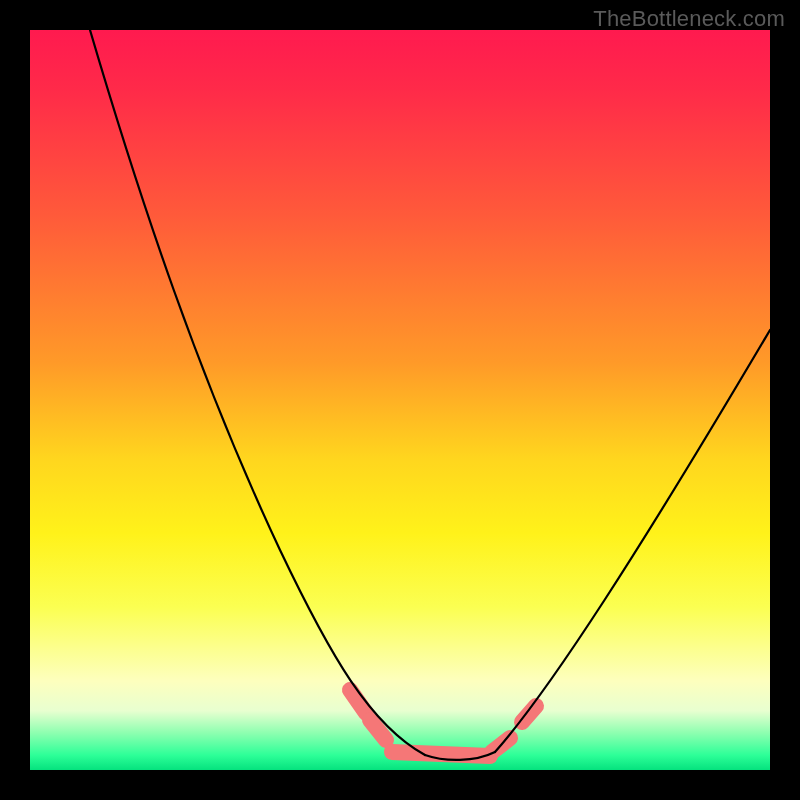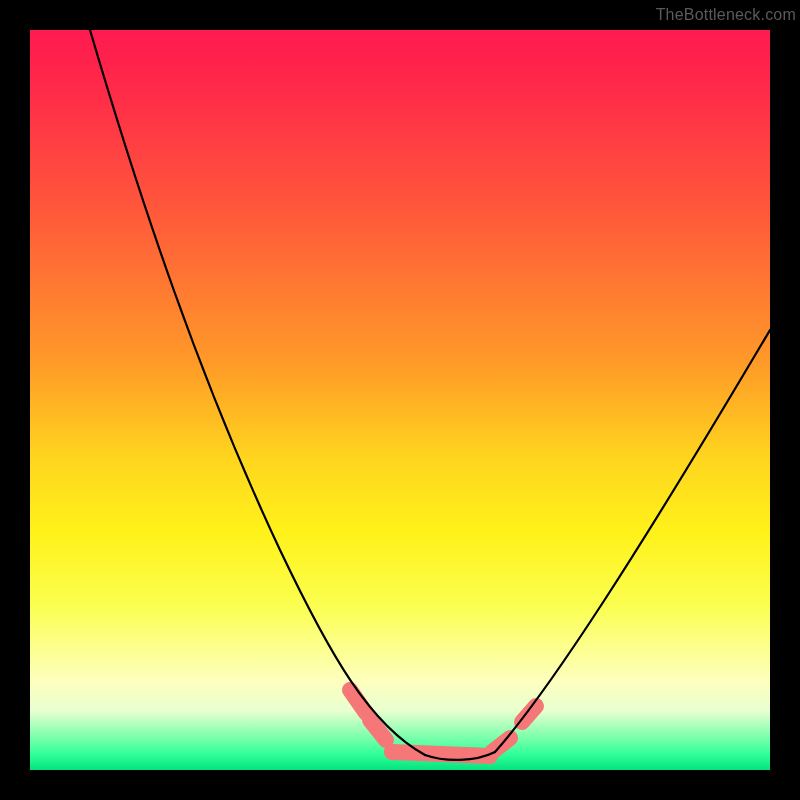--- a/index.html
+++ b/index.html
@@ -58,23 +58,23 @@
   }
   .salmon-stroke {
     fill: none;
     stroke: #f57777;
     stroke-width: 16;
     stroke-linecap: round;
   }
   .watermark {
     position: absolute;
     top: 6px;
-    right: 4px;
+    right: 15px;
     color: #5a5a5a;
-    font-size: 16px;
+    font-size: 22px;
     font-weight: 500;
     letter-spacing: 0.2px;
     user-select: none;
   }
 </style>
 </head>
 <body>
 
 <div class="frame">
 

